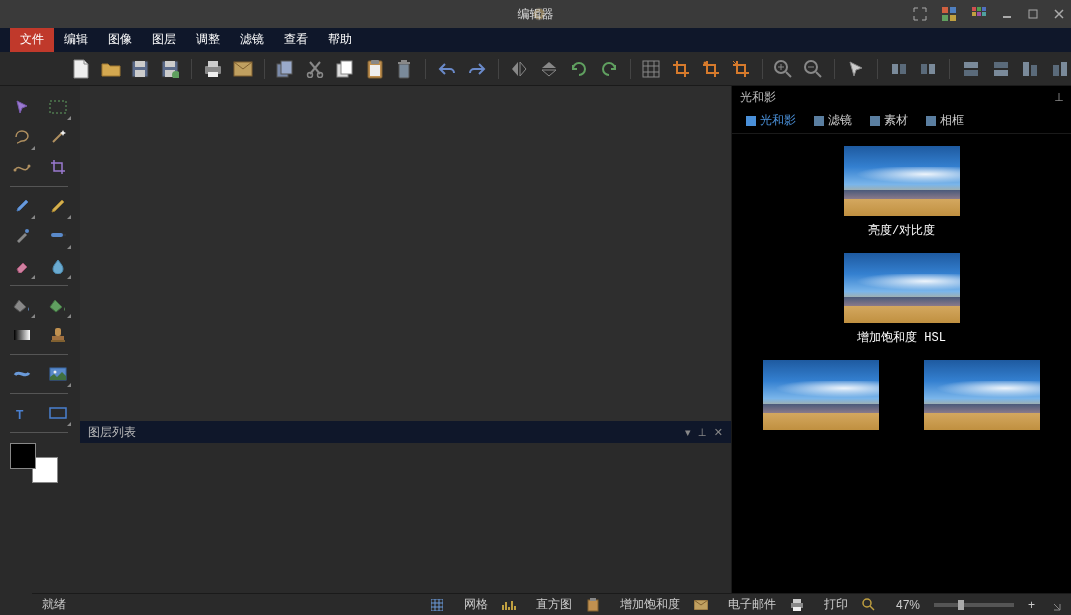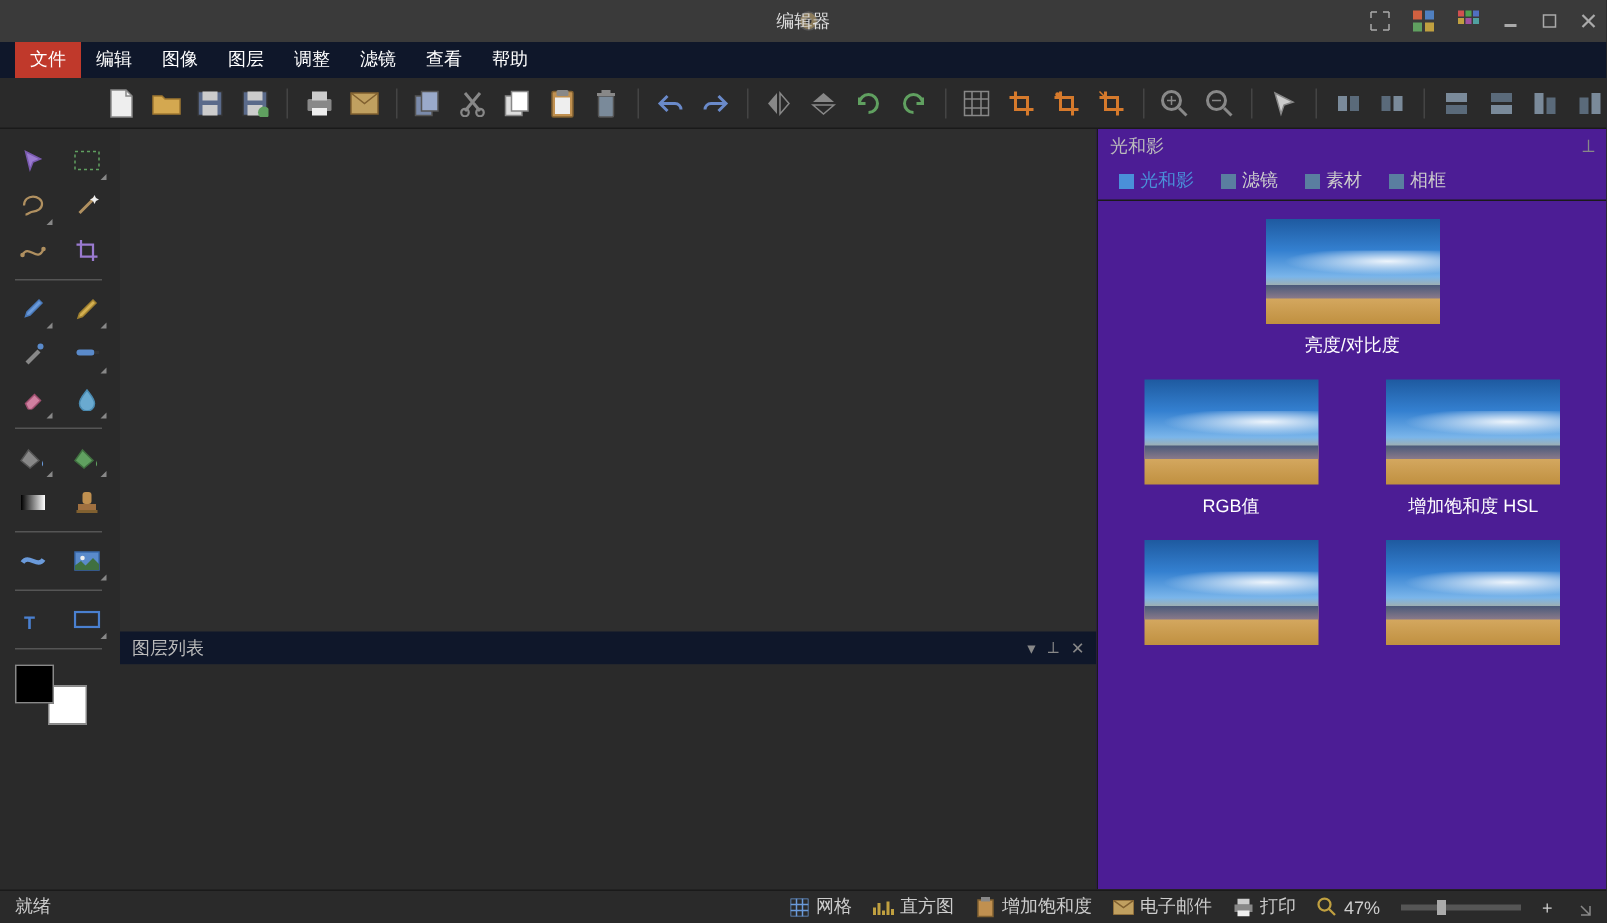--- a/index.html
+++ b/index.html
@@ -22,41 +22,41 @@
 .tool-sep { height: 1px; background: #555; margin: 2px 0; width: 58px; }
 .color-swatch { width: 48px; height: 40px; position: relative; margin-top: 4px; }
 .color-swatch .bg { position: absolute; right: 0; bottom: 0; width: 26px; height: 26px; background: #fff; border: 1px solid #888; }
 .color-swatch .fg { position: absolute; left: 0; top: 0; width: 26px; height: 26px; background: #000; border: 1px solid #888; }
 .center { flex: 1; background: #2e2e2e; display: flex; flex-direction: column; }
 .canvas-area { flex: 1; background: #2e2e2e; }
 .layer-panel-header { height: 22px; background: #0f172a; display: flex; align-items: center; padding: 0 8px; color: #bbb; }
 .layer-panel-header .spacer { flex: 1; }
 .layer-panel-header .ctrl { margin-left: 8px; color: #888; cursor: pointer; font-size: 11px; }
 .layer-panel { height: 150px; background: #2a2a2a; }
-.right-panel { width: 340px; background: #4c1d95; border-left: 1px solid #1a1a1a; display: flex; flex-direction: column; }
+.right-panel { width: 340px; background: #000000; border-left: 1px solid #1a1a1a; display: flex; flex-direction: column; }
 .right-header { height: 22px; display: flex; align-items: center; padding: 0 8px; color: #bbb; }
 .right-header .spacer { flex: 1; }
 .right-tabs { height: 26px; display: flex; align-items: center; border-bottom: 1px solid #1a1a1a; padding-left: 6px; gap: 2px; }
 .right-tabs .tab { padding: 4px 8px; display: flex; align-items: center; gap: 4px; cursor: pointer; color: #ccc; }
 .right-tabs .tab.active { color: #4a90d9; }
 .right-tabs .tab-icon { width: 10px; height: 10px; background: #5a7ea0; display: inline-block; }
 .right-tabs .tab.active .tab-icon { background: #4a90d9; }
 .effects-grid { flex: 1; overflow-y: auto; padding: 12px 8px; }
 .effects-grid::-webkit-scrollbar { width: 14px; }
 .effects-grid::-webkit-scrollbar-track { background: #2a2a2a; }
 .effects-grid::-webkit-scrollbar-thumb { background: #555; }
 .effects-row { display: flex; justify-content: space-around; margin-bottom: 14px; }
 .effect-item { display: flex; flex-direction: column; align-items: center; gap: 6px; cursor: pointer; }
 .effect-thumb { width: 116px; height: 70px; background: linear-gradient(to bottom, #1e5aa0 0%, #3480d0 30%, #7ab5ea 55%, #d4a860 75%, #c09040 100%); position: relative; overflow: hidden; }
 .effect-thumb::before { content: ""; position: absolute; left: 0; right: 0; top: 30%; height: 25%; background: radial-gradient(ellipse at 70% 40%, rgba(255,255,255,0.9), rgba(255,255,255,0) 60%); }
 .effect-thumb::after { content: ""; position: absolute; left: 0; right: 0; bottom: 25%; height: 12%; background: linear-gradient(to bottom, #4a5a7a, #8a7a8a); }
-.effect-label { color: #fff; font-size: 12px; }
-.statusbar { height: 22px; background: #2a2a2a; border-top: 1px solid #1a1a1a; display: flex; align-items: center; padding: 0 10px; gap: 14px; }
+.effect-label { color: #fff; font-size: 12px; font-family: Liberation Mono, monospace; }
+.statusbar { height: 22px; background: #2a2a2a; border-top: 1px solid #1a1a1a; display: flex; align-items: center; padding: 0 10px; gap: 14px; margin-left: 32px; }
 .statusbar .spacer { flex: 1; }
-.statusbar .item { display: flex; align-items: center; gap: 4px; color: #ccc; cursor: pointer; }
+.statusbar .item { display: flex; align-items: center; gap: 20px; color: #ccc; cursor: pointer; }
 .sicon { width: 14px; height: 14px; display: inline-flex; align-items: center; justify-content: center; }
 svg { display: block; }
 .tiny-tri { position: absolute; right: -1px; bottom: -1px; width: 0; height: 0; border-left: 4px solid transparent; border-bottom: 4px solid #888; }
 </style>
 </head>
 <body>
 
 <div class="titlebar">
   <span class="icon">
     <svg width="16" height="16" viewBox="0 0 16 16">
@@ -513,24 +513,20 @@
         </div>
     </div>
     <div class="effects-grid">
       <div class="effects-row">
         <div class="effect-item">
             <div class="effect-thumb"></div>
             <div class="effect-label">亮度/对比度</div>
           </div>
       </div>
       <div class="effects-row">
-        <div class="effect-item">
-            <div class="effect-thumb"></div>
-            <div class="effect-label">RGB值</div>
-          </div>
         <div class="effect-item">
             <div class="effect-thumb"></div>
             <div class="effect-label">增加饱和度 HSL</div>
           </div>
       </div>
       <div class="effects-row">
         <div class="effect-item">
             <div class="effect-thumb"></div>
           </div>
         <div class="effect-item">

